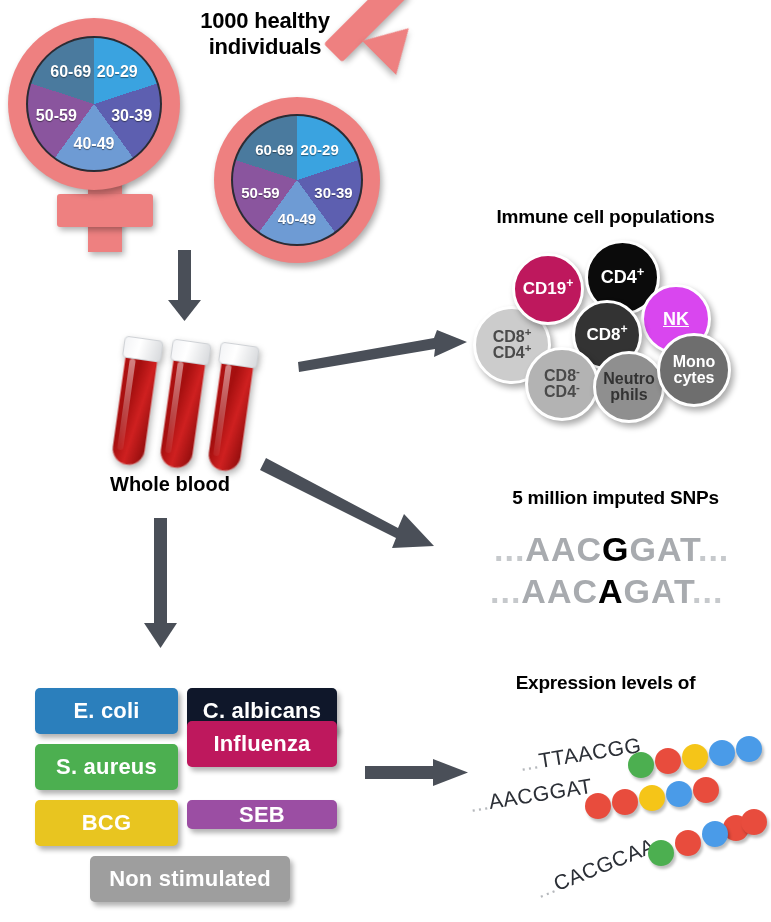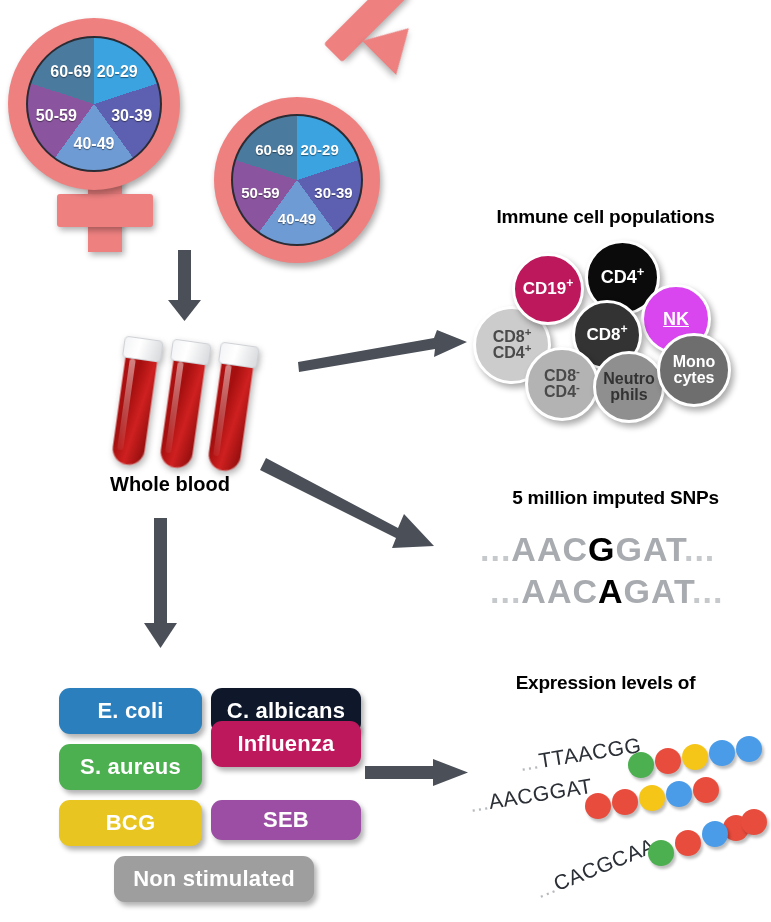--- a/index.html
+++ b/index.html
@@ -133,26 +133,25 @@
     white-space: nowrap;
     color: #b9bcbf;
   }
   .snp-row .dim   { color: #c6c9cc; filter: blur(0.7px); }
   .snp-row .mid   { color: #a8abaf; }
   .snp-row .hl    { color: #000000; }
 
   
   .stim {
     position: absolute;
-    border-radius: 11px;
+    border-radius: 5px;
     display: flex; align-items: center; justify-content: center;
     color: #ffffff; font-weight: bold; font-size: 22px;
     box-shadow: 3px 4px 5px rgba(0,0,0,.30);
     letter-spacing: .2px;
-    margin-left: 24px;
   }
 
   
   .seqtext {
     position: absolute;
     font-size: 21px;
     color: #2b2f36;
     white-space: nowrap;
     letter-spacing: .5px;
   }
@@ -160,20 +159,24 @@
   .bead {
     position: absolute; border-radius: 50%;
     box-shadow: 2px 3px 3px rgba(0,0,0,.26);
   }
 </style>
 </head>
 <body>
 
 <div class="stage">
 
+  <div class="abs heading" id="title-1000">
+    <div>1000 healthy</div>
+    <div>individuals</div>
+  </div>
 
   <div class="sym">
     <div class="sym-stem abs" id="female-v"></div>
     <div class="sym-stem abs" id="female-h"></div>
     <div class="ring" style="left:8px; top:18px; width:172px; height:172px;"></div>
     <div class="pie-wrap" id="pie-female" style="left:26px; top:36px; width:136px; height:136px;">
       <div class="pie" style="background: conic-gradient(rgb(58, 163, 224) 0deg, rgb(58, 163, 224) 72deg, rgb(93, 95, 176) 72deg, rgb(93, 95, 176) 144deg, rgb(110, 155, 212) 144deg, rgb(110, 155, 212) 216deg, rgb(138, 85, 158) 216deg, rgb(138, 85, 158) 288deg, rgb(74, 122, 158) 288deg, rgb(74, 122, 158) 360deg);">
           <div class="pielabel" style="left: 89.2763px; top: 33.9629px; font-size: 16px;">20-29</div>
           <div class="pielabel" style="left: 103.662px; top: 78.2371px; font-size: 16px;">30-39</div>
           <div class="pielabel" style="left: 66px; top: 105.6px; font-size: 16px;">40-49</div>
@@ -268,21 +271,21 @@
       <span>Neutro<br>phils</span>
     </div>
 
     <div class="cell" style="left:657px; top:333px; width:74px; height:74px; background:#6e6e6e; color:#ffffff; font-size:16px;">
       <span>Mono<br>cytes</span>
     </div>
   </div>
 
   <div class="abs heading" id="heading-snps">5 million imputed SNPs</div>
 
-  <div class="snp-row" style="left:480px; top:530px;">
+  <div class="snp-row" style="left:494px; top:530px;">
     <span class="dim">...</span><span class="mid">AAC</span><span class="hl">G</span><span class="mid">GAT</span><span class="dim">...</span>
   </div>
   <div class="snp-row" style="left:490px; top:572px;">
     <span class="dim">...</span><span class="mid">AAC</span><span class="hl">A</span><span class="mid">GAT</span><span class="dim">...</span>
   </div>
 
   <div class="abs">
     <div class="stim" style="left:35px; top:688px; width:143px; height:46px; background:#2b7fbc;">
       <span>E. coli</span>
     </div>
@@ -291,21 +294,21 @@
     </div>
     <div class="stim" style="left:35px; top:744px; width:143px; height:46px; background:#4caf50;">
       <span>S. aureus</span>
     </div>
     <div class="stim" style="left:187px; top:721px; width:150px; height:46px; background:#be185d;">
       <span>Influenza</span>
     </div>
     <div class="stim" style="left:35px; top:800px; width:143px; height:46px; background:#e8c520;">
       <span>BCG</span>
     </div>
-    <div class="stim" style="left:187px; top:800px; width:150px; height:40px; background:#9b4ea3;">
+    <div class="stim" style="left:187px; top:800px; width:150px; height:29px; background:#9b4ea3;">
       <span>SEB</span>
     </div>
     <div class="stim" style="left:90px; top:856px; width:200px; height:46px; background:#9e9e9e;">
       <span>Non stimulated</span>
     </div>
   </div>
 
   <svg class="arrow-svg" style="left:365px; top:755px;" width="106" height="36">
     <rect x="0" y="11" width="72" height="13" fill="#4a4f58"></rect>
     <polygon points="68,4 103,17.5 68,31" fill="#4a4f58"></polygon>

